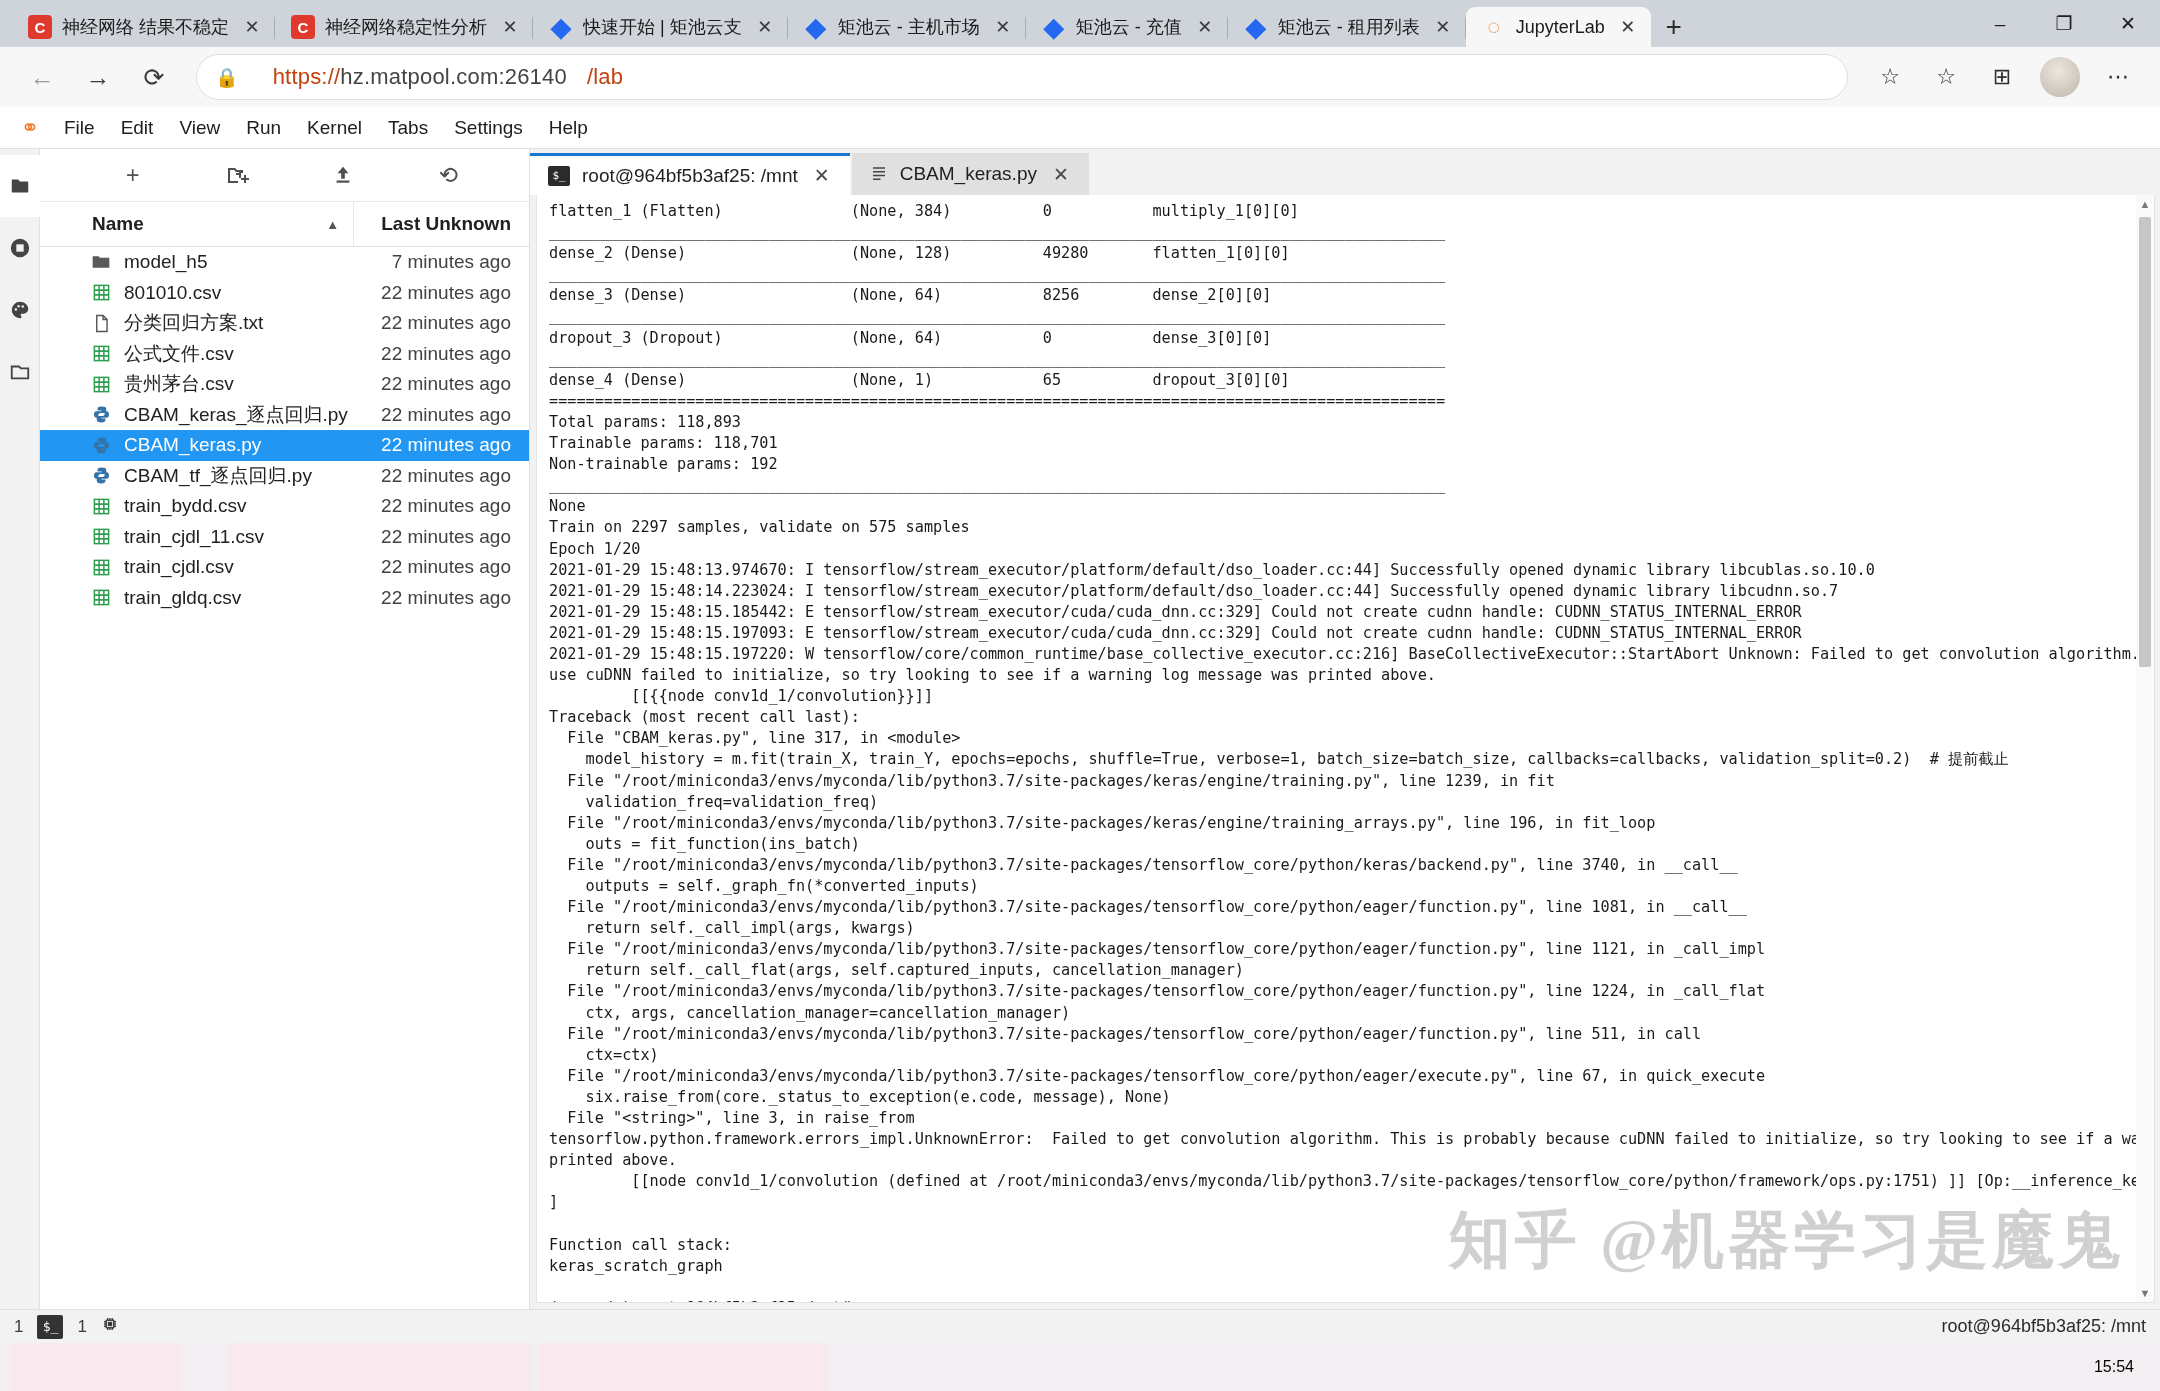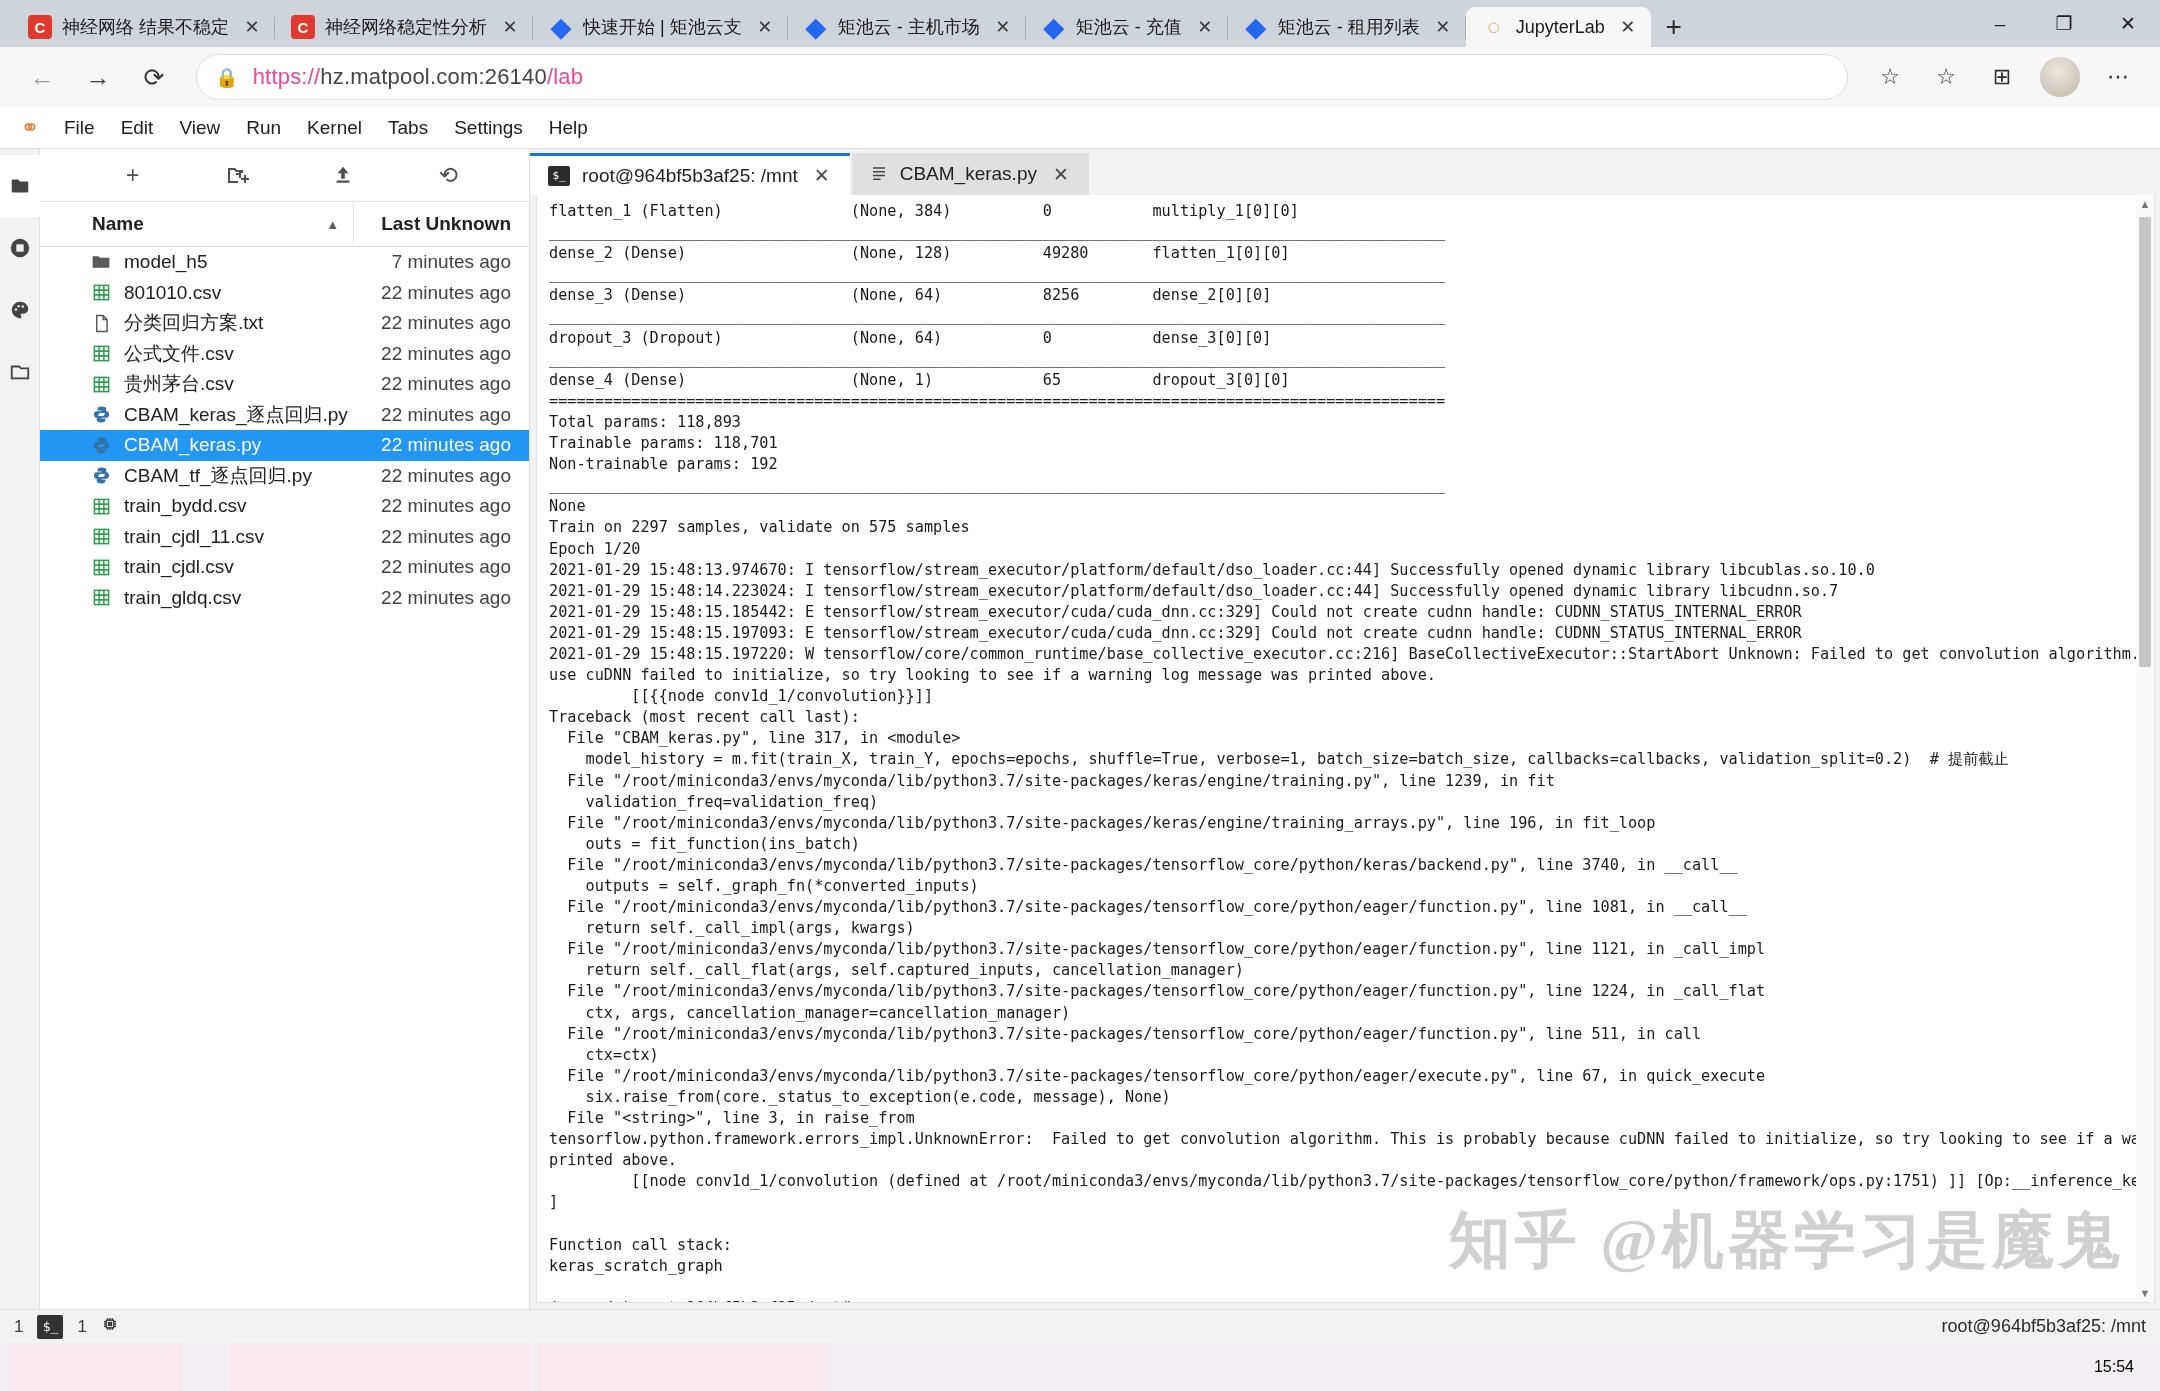--- a/index.html
+++ b/index.html
@@ -68,21 +68,21 @@
     justify-content: center; font-size: 25px; color: #9a9a9a; border-radius: 6px;
   }
   .navbtn.enabled { color: #3a3a3a; }
   #omnibox {
     flex: 1; height: 46px; margin: 0 12px; background: #ffffff;
     border-radius: 23px; display: flex; align-items: center;
     padding: 0 18px; gap: 14px; border: 1px solid #dfdfdf;
   }
   #lock-icon { font-size: 19px; color: #5a5a5a; }
   #url-text { font-size: 22px; color: #444; letter-spacing: .2px; }
-  #url-text .dim { color: #ec4899; }
+  #url-text .dim { color: #c2410c; margin-left: 20px; }
   .tbicon {
     width: 52px; height: 46px; display: flex; align-items: center;
     justify-content: center; font-size: 22px; color: #2f2f2f; border-radius: 6px;
   }
   #avatar-btn {
     width: 40px; height: 40px; border-radius: 50%;
     background: radial-gradient(circle at 45% 35%, #ece7e0, #bfb6a9);
     margin: 0 8px; flex: 0 0 40px;
   }
 

